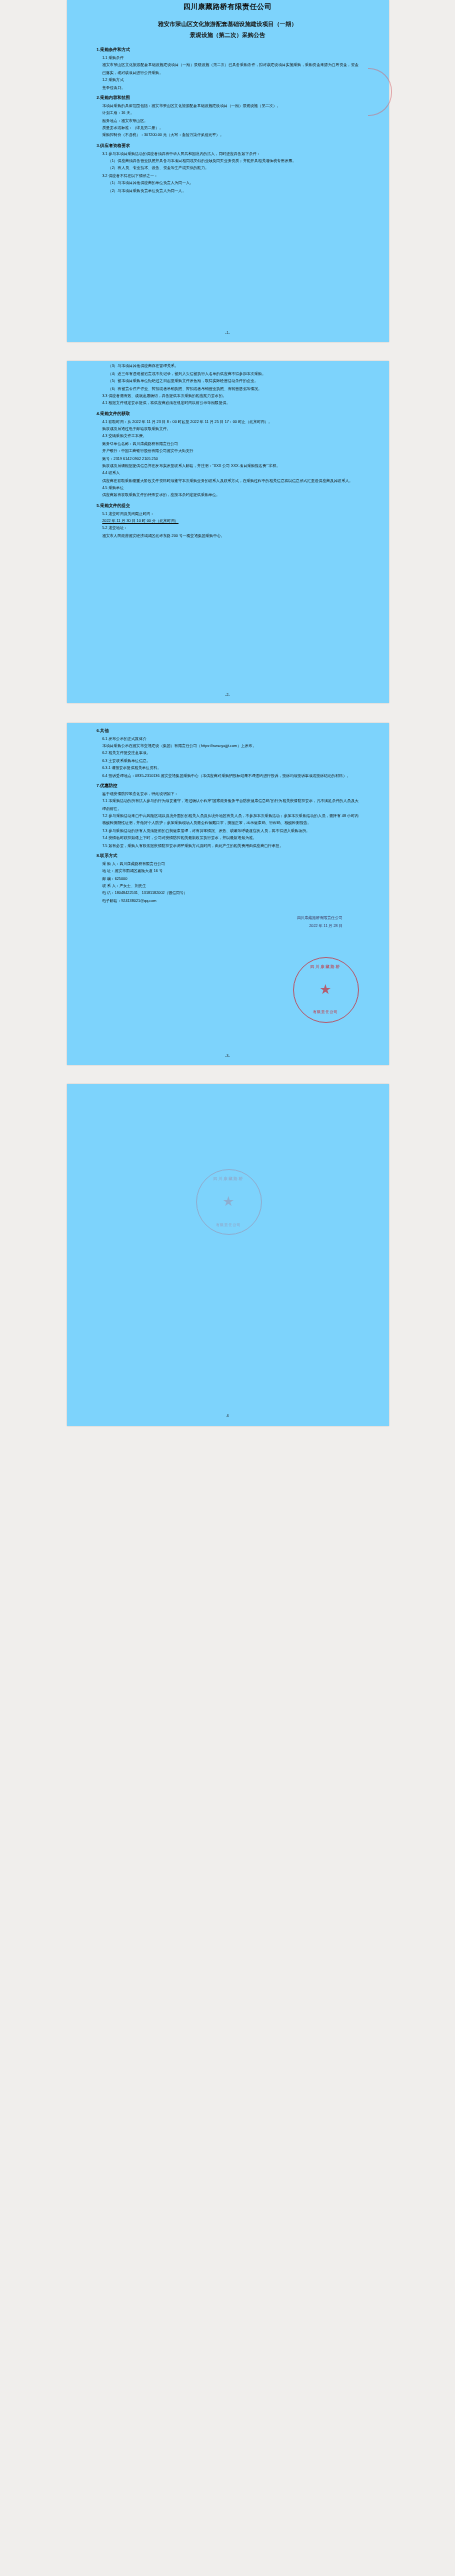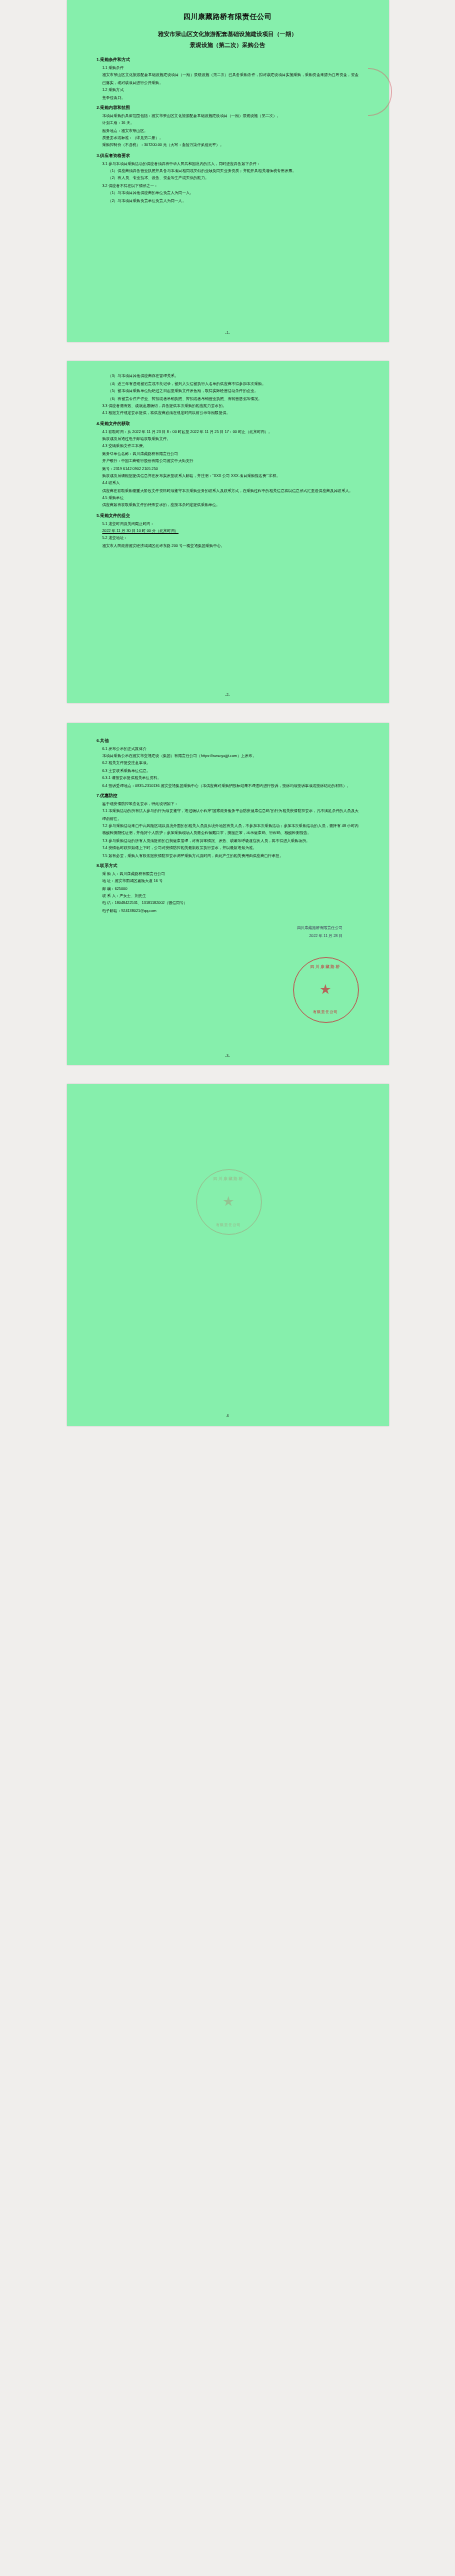--- a/index.html
+++ b/index.html
@@ -12,25 +12,25 @@
     width: 455px;
   }
   .doc {
     width: 455px;
     margin: 0 auto;
     position: relative;
   }
   .page {
     width: 322px;
     margin: 0 auto 19.4px auto;
-    background: #86efac;
+    background: #7dd3fc;
     box-shadow: 0 0 1.1px rgba(0,0,0,0.25);
     position: relative;
     box-sizing: border-box;
-    padding: 12px 30px 15px 30px;
+    padding: 2px 30px 15px 30px;
     color: #14120f;
   }
   .page.p1 { height: 342px; }
   .page.p2 { height: 342px; }
   .page.p3 { height: 342px; }
   .page.p4 { height: 342px; }
 
   .company {
     text-align: center;
     font-size: 7.1px;

